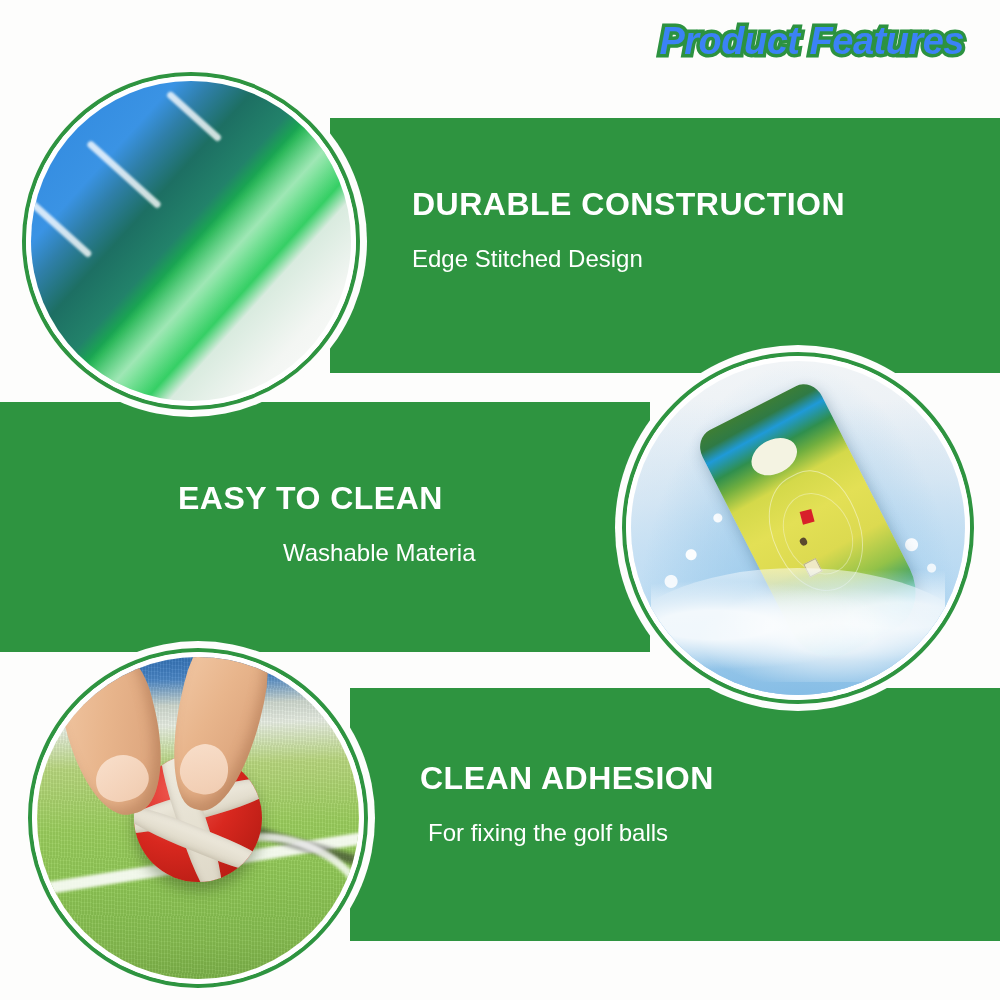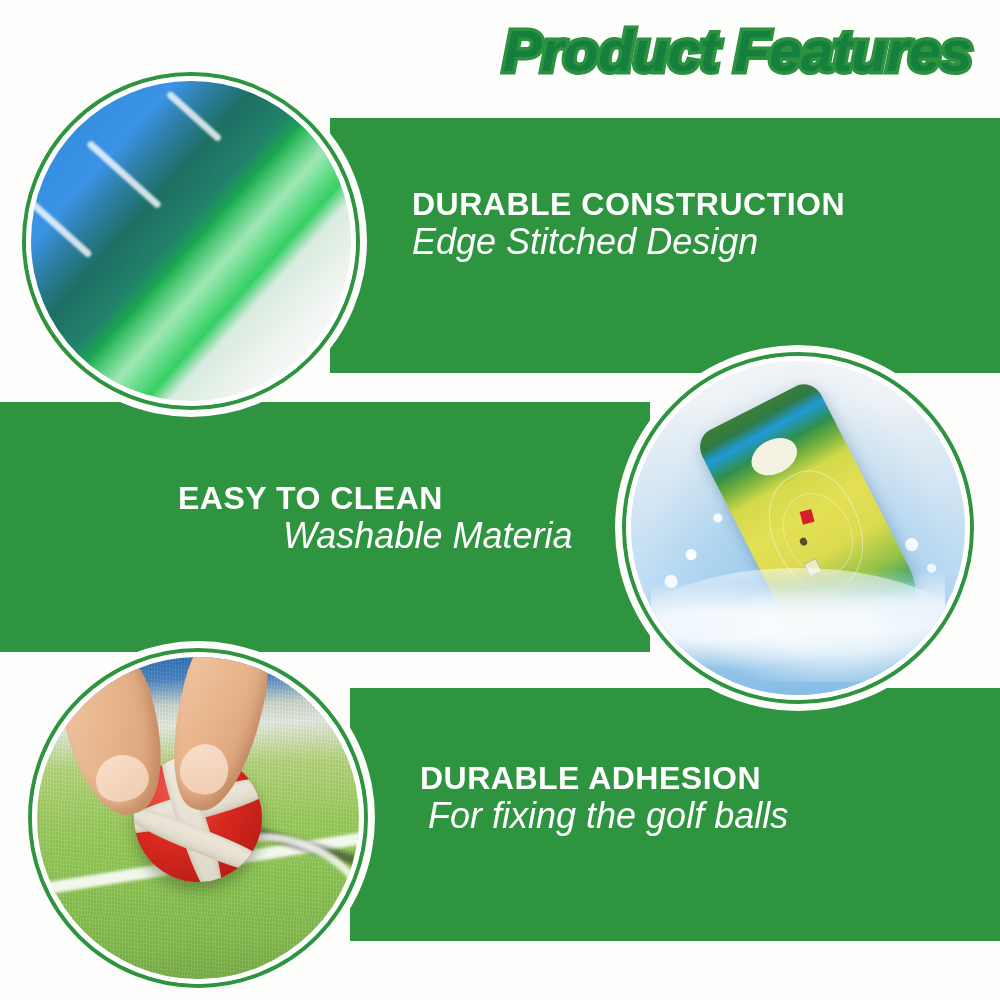--- a/index.html
+++ b/index.html
@@ -15,26 +15,26 @@
     width: 1000px;
     height: 1000px;
     background: #fdfdfc;
     overflow: hidden;
   }
 
   
   .title {
     position: absolute;
     top: 22px;
-    right: 28px;
-    font-size: 58px;
+    right: 36px;
+    font-size: 38px;
     font-weight: bold;
     font-style: italic;
     letter-spacing: -0.5px;
-    color: #15803d;
+    color: #3b82f6;
     -webkit-text-stroke: 7px #2c9240;
     paint-order: stroke fill;
     white-space: nowrap;
     line-height: 1;
   }
 
   
   .band {
     position: absolute;
     background: #2e9440;
@@ -65,25 +65,25 @@
     z-index: 6;
   }
   .feature-head {
     font-size: 32px;
     font-weight: bold;
     letter-spacing: 0.5px;
     line-height: 1.05;
     white-space: nowrap;
   }
   .feature-sub {
-    font-size: 36px;
+    font-size: 24px;
     font-weight: normal;
     line-height: 1.1;
+    margin-top: 24px;
     white-space: nowrap;
-    font-style: italic;
   }
   .ft-1 { left: 412px; top: 188px; }
   .ft-2 { left: 178px; top: 482px; }
   .ft-2 .feature-sub { margin-left: 105px; text-align: center; }
   .ft-3 { left: 420px; top: 762px; }
   .ft-3 .feature-sub { margin-left: 8px; }
 
   
   .circle {
     position: absolute;
@@ -415,21 +415,21 @@
   </div>
 
   <div class="band band-2"></div>
   <div class="feature-text ft-2">
     <div class="feature-head">EASY TO CLEAN</div>
     <div class="feature-sub">Washable Materia</div>
   </div>
 
   <div class="band band-3"></div>
   <div class="feature-text ft-3">
-    <div class="feature-head">DURABLE ADHESION</div>
+    <div class="feature-head">CLEAN ADHESION</div>
     <div class="feature-sub">For fixing the golf balls</div>
   </div>
 
   <div class="circle circle-1">
     <div class="circle-inner">
       <div class="photo ph-mat">
         <div class="mat-stripe mat-s1"></div>
         <div class="mat-stripe mat-s2"></div>
         <div class="mat-stripe mat-s3"></div>
         <div class="mat-sheen"></div>

